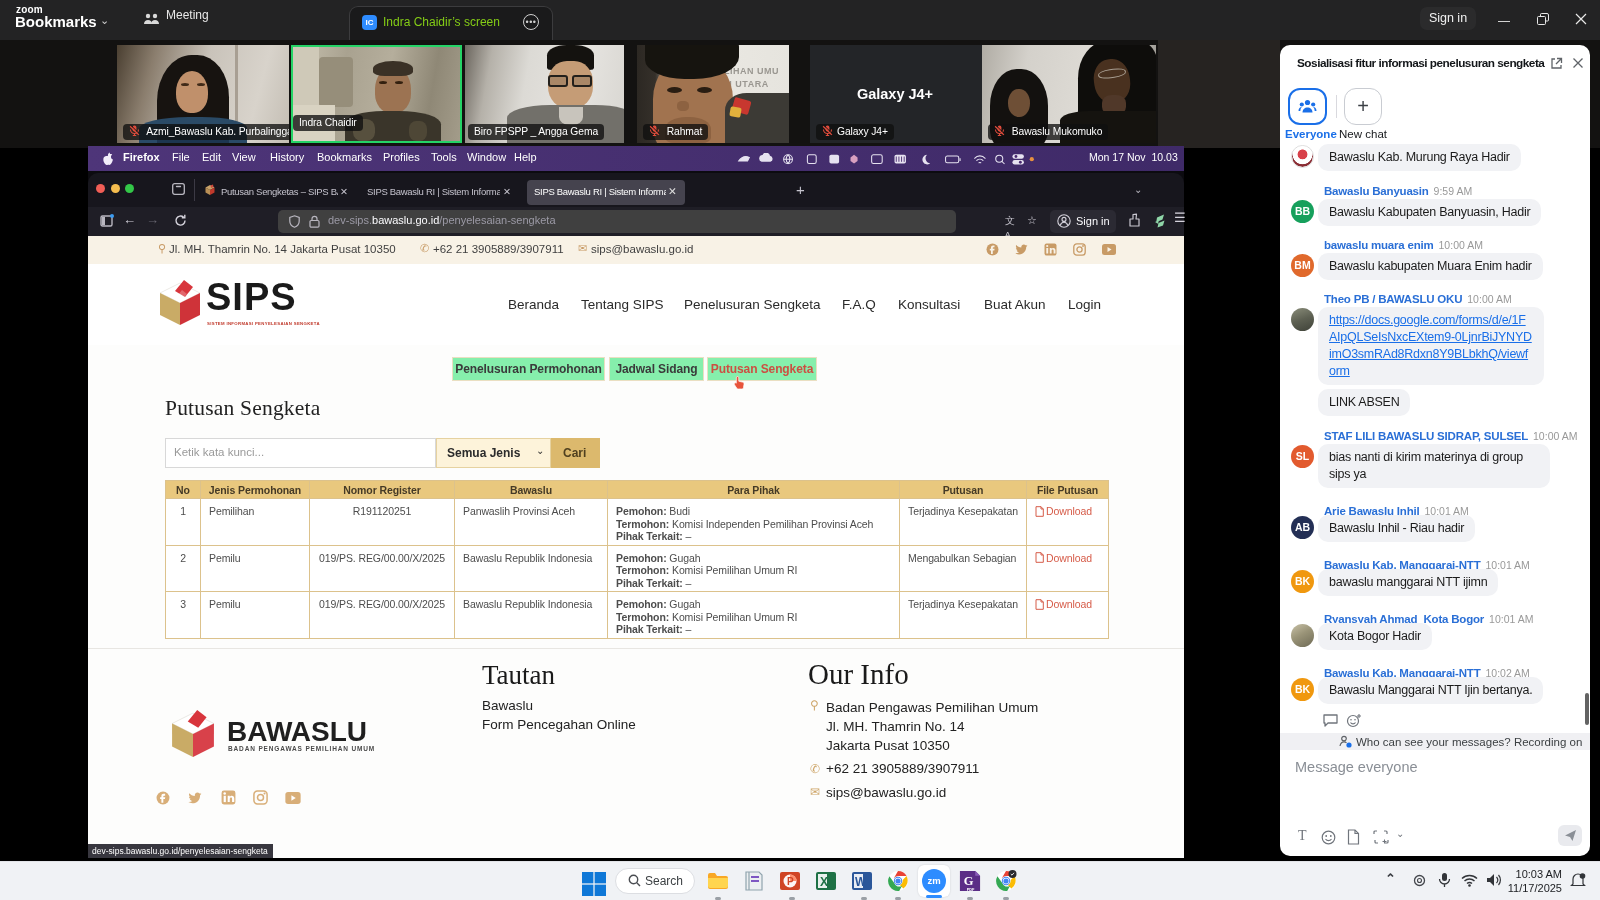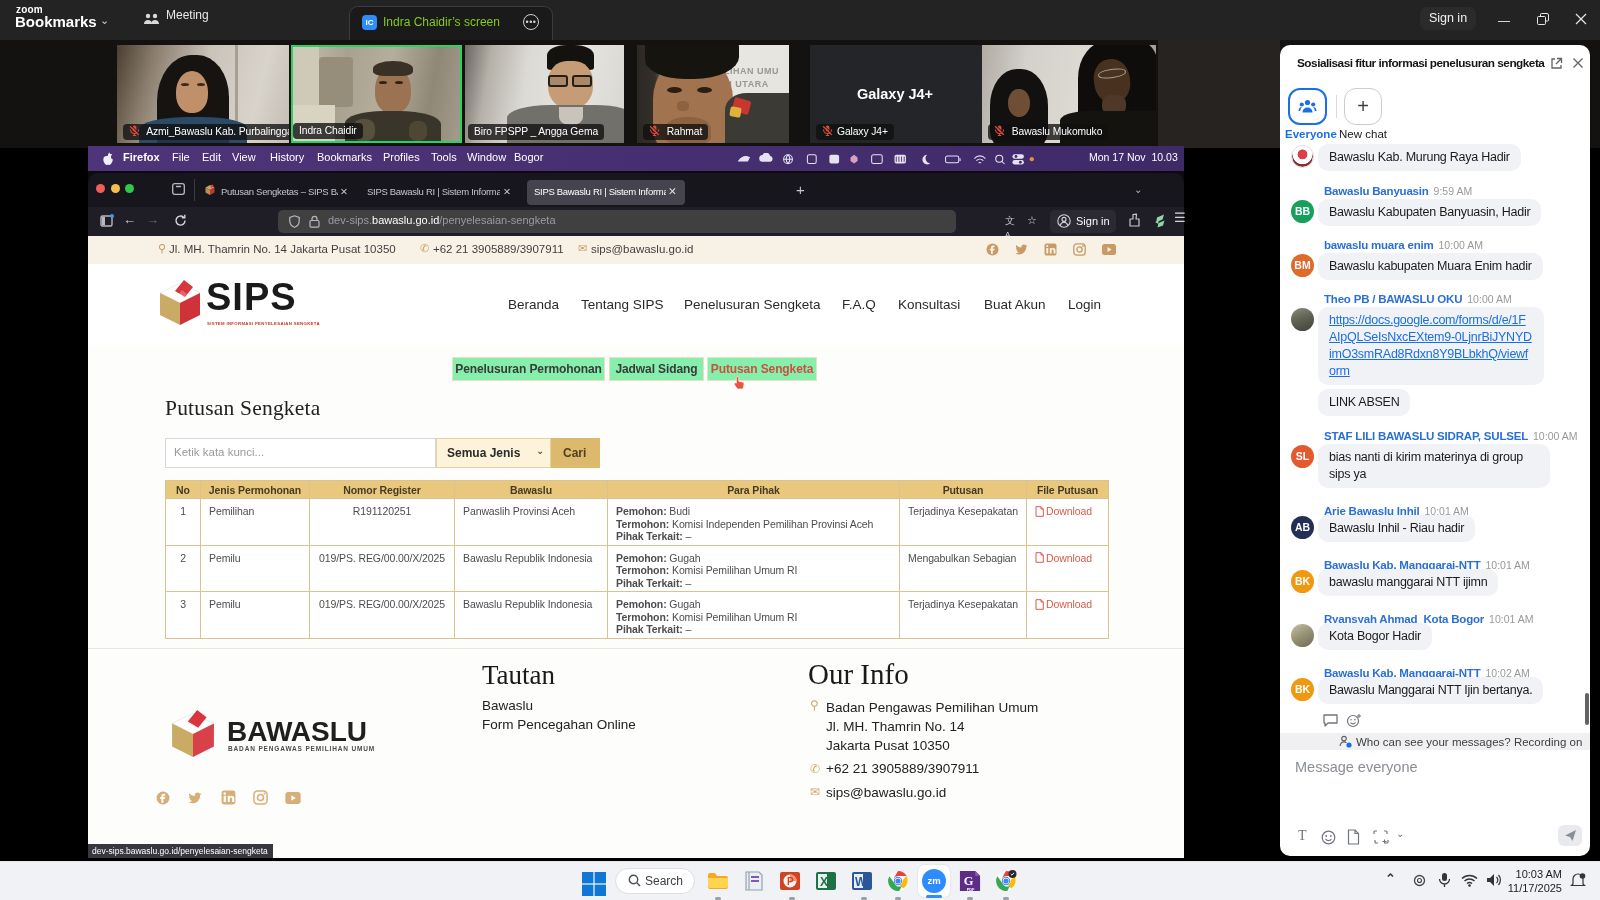--- a/index.html
+++ b/index.html
@@ -111,21 +111,21 @@
     <div class="abs" style="left:0px;top:0px;width:26px;height:94px;background:#cfc9b8;"></div>
     <div class="abs" style="left:26px;top:10px;width:34px;height:50px;background:#968e7a;border-radius:4px;"></div>
     <div class="abs" style="left:0px;top:58px;width:42px;height:36px;background:#d9d3c2;"></div>
     <div class="abs" style="left:82px;top:20px;width:36px;height:46px;background:#9c7352;border-radius:48% 48% 42% 42%;"></div>
     <div class="abs" style="left:80px;top:14px;width:40px;height:15px;background:#3a3126;border-radius:50% 50% 30% 30%;"></div>
     <div class="abs" style="left:86px;top:34px;width:8px;height:3px;background:#33200f;border-radius:50%;"></div>
     <div class="abs" style="left:102px;top:34px;width:8px;height:3px;background:#33200f;border-radius:50%;"></div>
     <div class="abs" style="left:52px;top:64px;width:96px;height:30px;background:#3a352a;border-radius:40% 44% 0 0;"></div>
     <div class="abs" style="left:60px;top:72px;width:22px;height:22px;background:#57503e;border-radius:40%;"></div>
     <div class="abs" style="left:116px;top:74px;width:18px;height:20px;background:#4e4736;border-radius:40%;"></div>
-    <div class="vlabel" style="left:0px;bottom:2px;margin-top:40px;">Indra Chaidir</div>
+    <div class="vlabel" style="left:0px;bottom:10px;margin-top:40px;">Indra Chaidir</div>
   </div>
 
   <div class="vtile" style="left:465px; width:159px; background:linear-gradient(100deg,#6b665e 0%,#b5b1a9 16%,#dcdad5 38%,#e6e4e0 70%,#d8d6d1 100%);">
     <div class="abs" style="left:82px;top:0px;width:47px;height:25px;background:#14120f;border-radius:42% 42% 10% 10%;"></div>
     <div class="abs" style="left:83px;top:16px;width:45px;height:48px;background:#c59c76;border-radius:42% 42% 46% 46%;"></div>
     <div class="abs" style="left:83px;top:30px;width:20px;height:12px;border:2.5px solid #23201c;border-radius:3px;background:rgba(60,54,46,.2);"></div>
     <div class="abs" style="left:107px;top:30px;width:20px;height:12px;border:2.5px solid #23201c;border-radius:3px;background:rgba(60,54,46,.2);"></div>
     <div class="abs" style="left:42px;top:60px;width:126px;height:38px;background:#72706a;border-radius:34% 30% 0 0;"></div>
     <div class="abs" style="left:94px;top:62px;width:24px;height:18px;background:#c8c4bc;border-radius:0 0 44% 44%;"></div>
     <div class="vlabel" style="left:3px;">Biro FPSPP _ Angga Gema</div>
@@ -186,21 +186,21 @@
       </svg>
     <div class="abs mb-item" style="left:35px;font-weight:bold;">Firefox</div>
     <div class="abs mb-item" style="left:84px;">File</div>
     <div class="abs mb-item" style="left:114px;">Edit</div>
     <div class="abs mb-item" style="left:144px;">View</div>
     <div class="abs mb-item" style="left:182px;">History</div>
     <div class="abs mb-item" style="left:229px;">Bookmarks</div>
     <div class="abs mb-item" style="left:295px;">Profiles</div>
     <div class="abs mb-item" style="left:343px;">Tools</div>
     <div class="abs mb-item" style="left:379px;">Window</div>
-    <div class="abs mb-item" style="left:426px;">Bogor</div>
+    <div class="abs mb-item" style="left:426px;">Help</div>
     <svg class="abs" style="left:649px;top:7px;transform:scale(0.88);transform-origin:left top;" width="340" height="14" viewBox="0 0 340 14" fill="none" stroke="#e6e2f0" stroke-width="1.2">
       <path d="M2 9 q5 -7 12 -4 l-2 4 z" fill="#e6e2f0"></path>
       <path d="M28 10 a4 4 0 0 1 1-7.8 a4.5 4.5 0 0 1 8.5 1 a3.5 3.5 0 0 1 0.5 6.8 z" fill="#e6e2f0" stroke="none"></path>
       <circle cx="58" cy="7" r="5"></circle>
         <path d="M53 7 h10 M58 2 a7 7 0 0 1 0 10 a7 7 0 0 1 0 -10"></path>
       <rect x="80" y="2" width="10" height="10" rx="2"></rect>
       <rect x="105" y="2" width="11" height="10" rx="2" fill="#e6e2f0" stroke="none"></rect>
       <path d="M133 2 l4 3 v4 l-4 3 l-4-3 v-4 z" fill="#d8a0c0" stroke="none"></path>
       <rect x="153" y="2" width="12" height="10" rx="2"></rect>
       <rect x="179" y="2" width="13" height="10" rx="2" fill="#e6e2f0" stroke="none"></rect>

